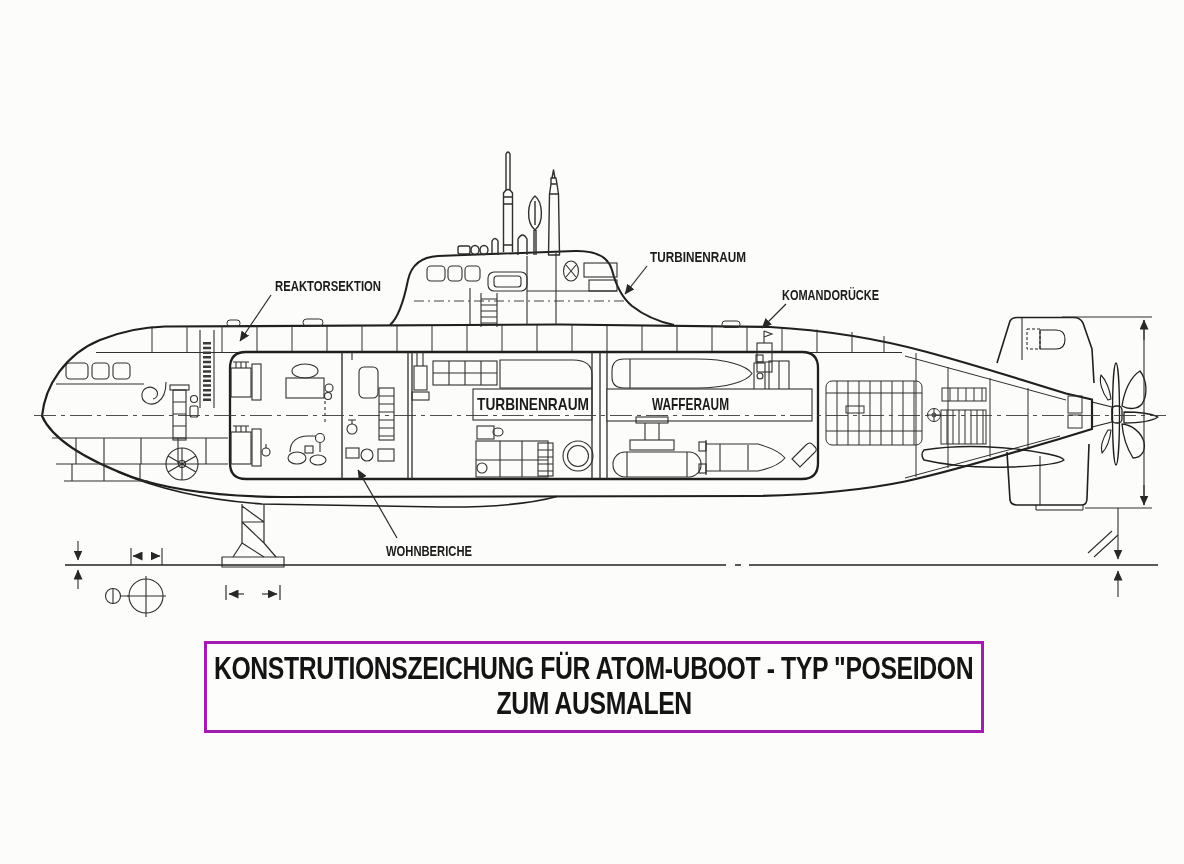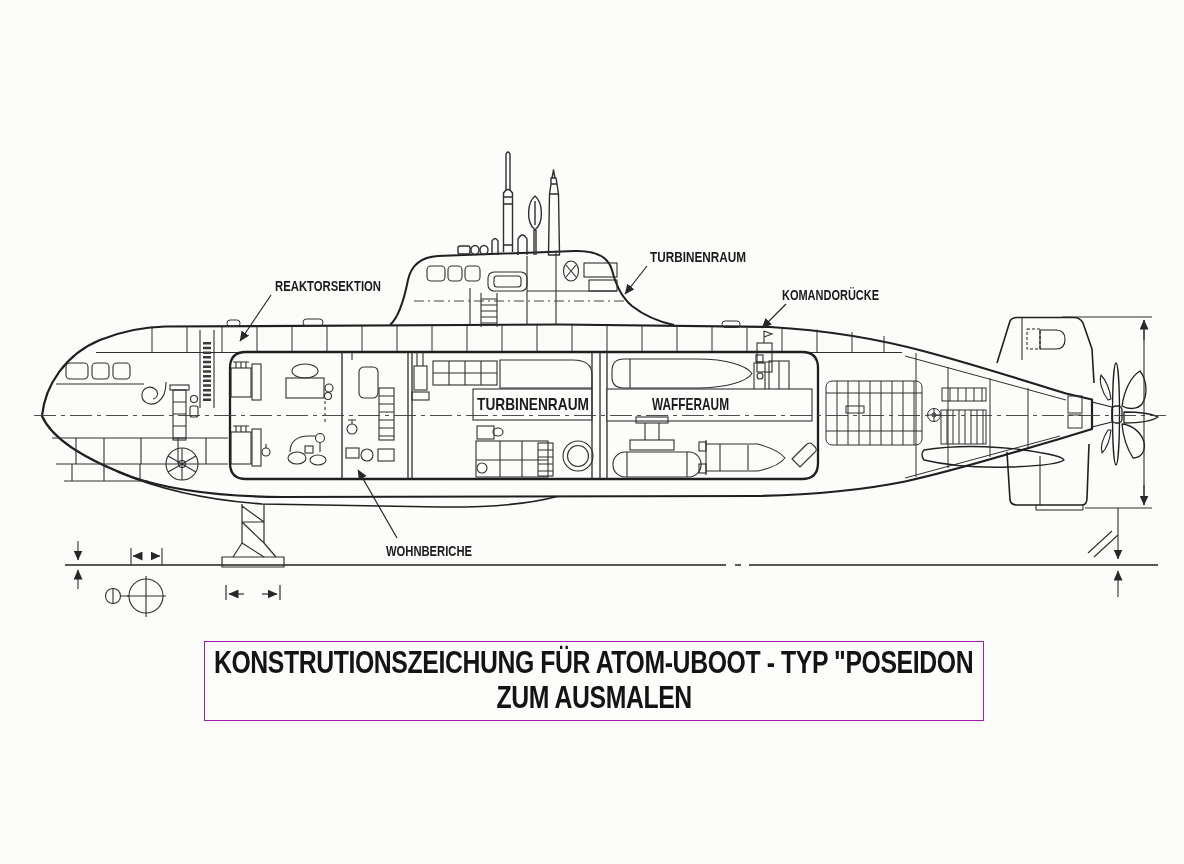--- a/index.html
+++ b/index.html
@@ -8,22 +8,22 @@
     background:#fcfcfa;overflow:hidden;
     font-family:"Liberation Sans",sans-serif;
   }
   #blueprint-svg{position:absolute;left:0;top:0;}
   .lbl{
     font-family:"Liberation Sans",sans-serif;
     font-weight:700;
     fill:#1b1b1b;
   }
   #title-block{
-    position:absolute;left:204px;top:641px;width:780px;height:80px;
-    border:1px solid #a21caf;box-sizing:border-box;
+    position:absolute;left:204px;top:641px;width:780px;height:92px;
+    border:3px solid #a21caf;box-sizing:border-box;
     display:flex;flex-direction:column;justify-content:center;align-items:center;
     background:#fdfdfc;
   }
   #title-block .t-line{
     font-weight:700;color:#141414;white-space:nowrap;
     transform:scaleX(0.80);transform-origin:50% 50%;
     line-height:1.12;letter-spacing:-0.5px;
   }
   #title-block .t1{font-size:31px;}
   #title-block .t2{font-size:31px;}

